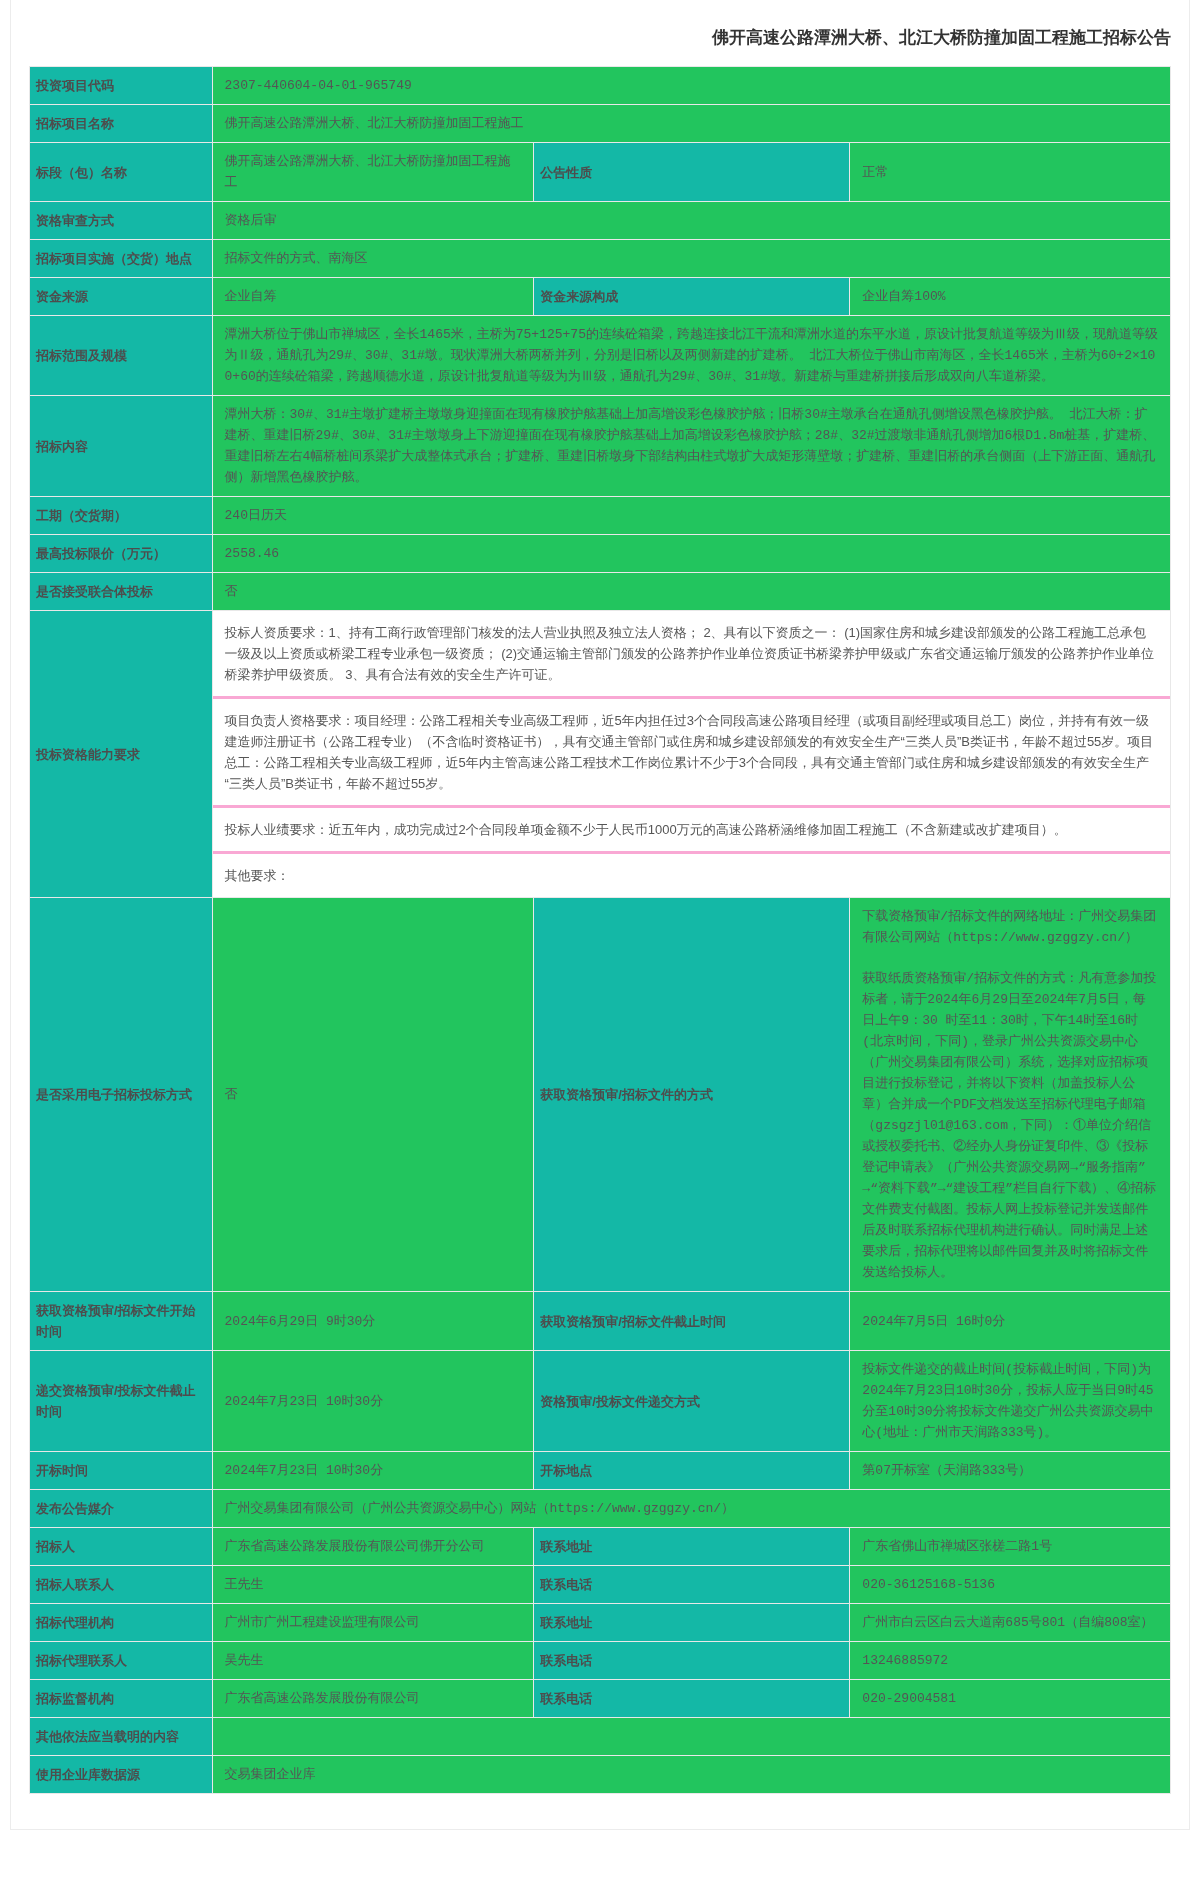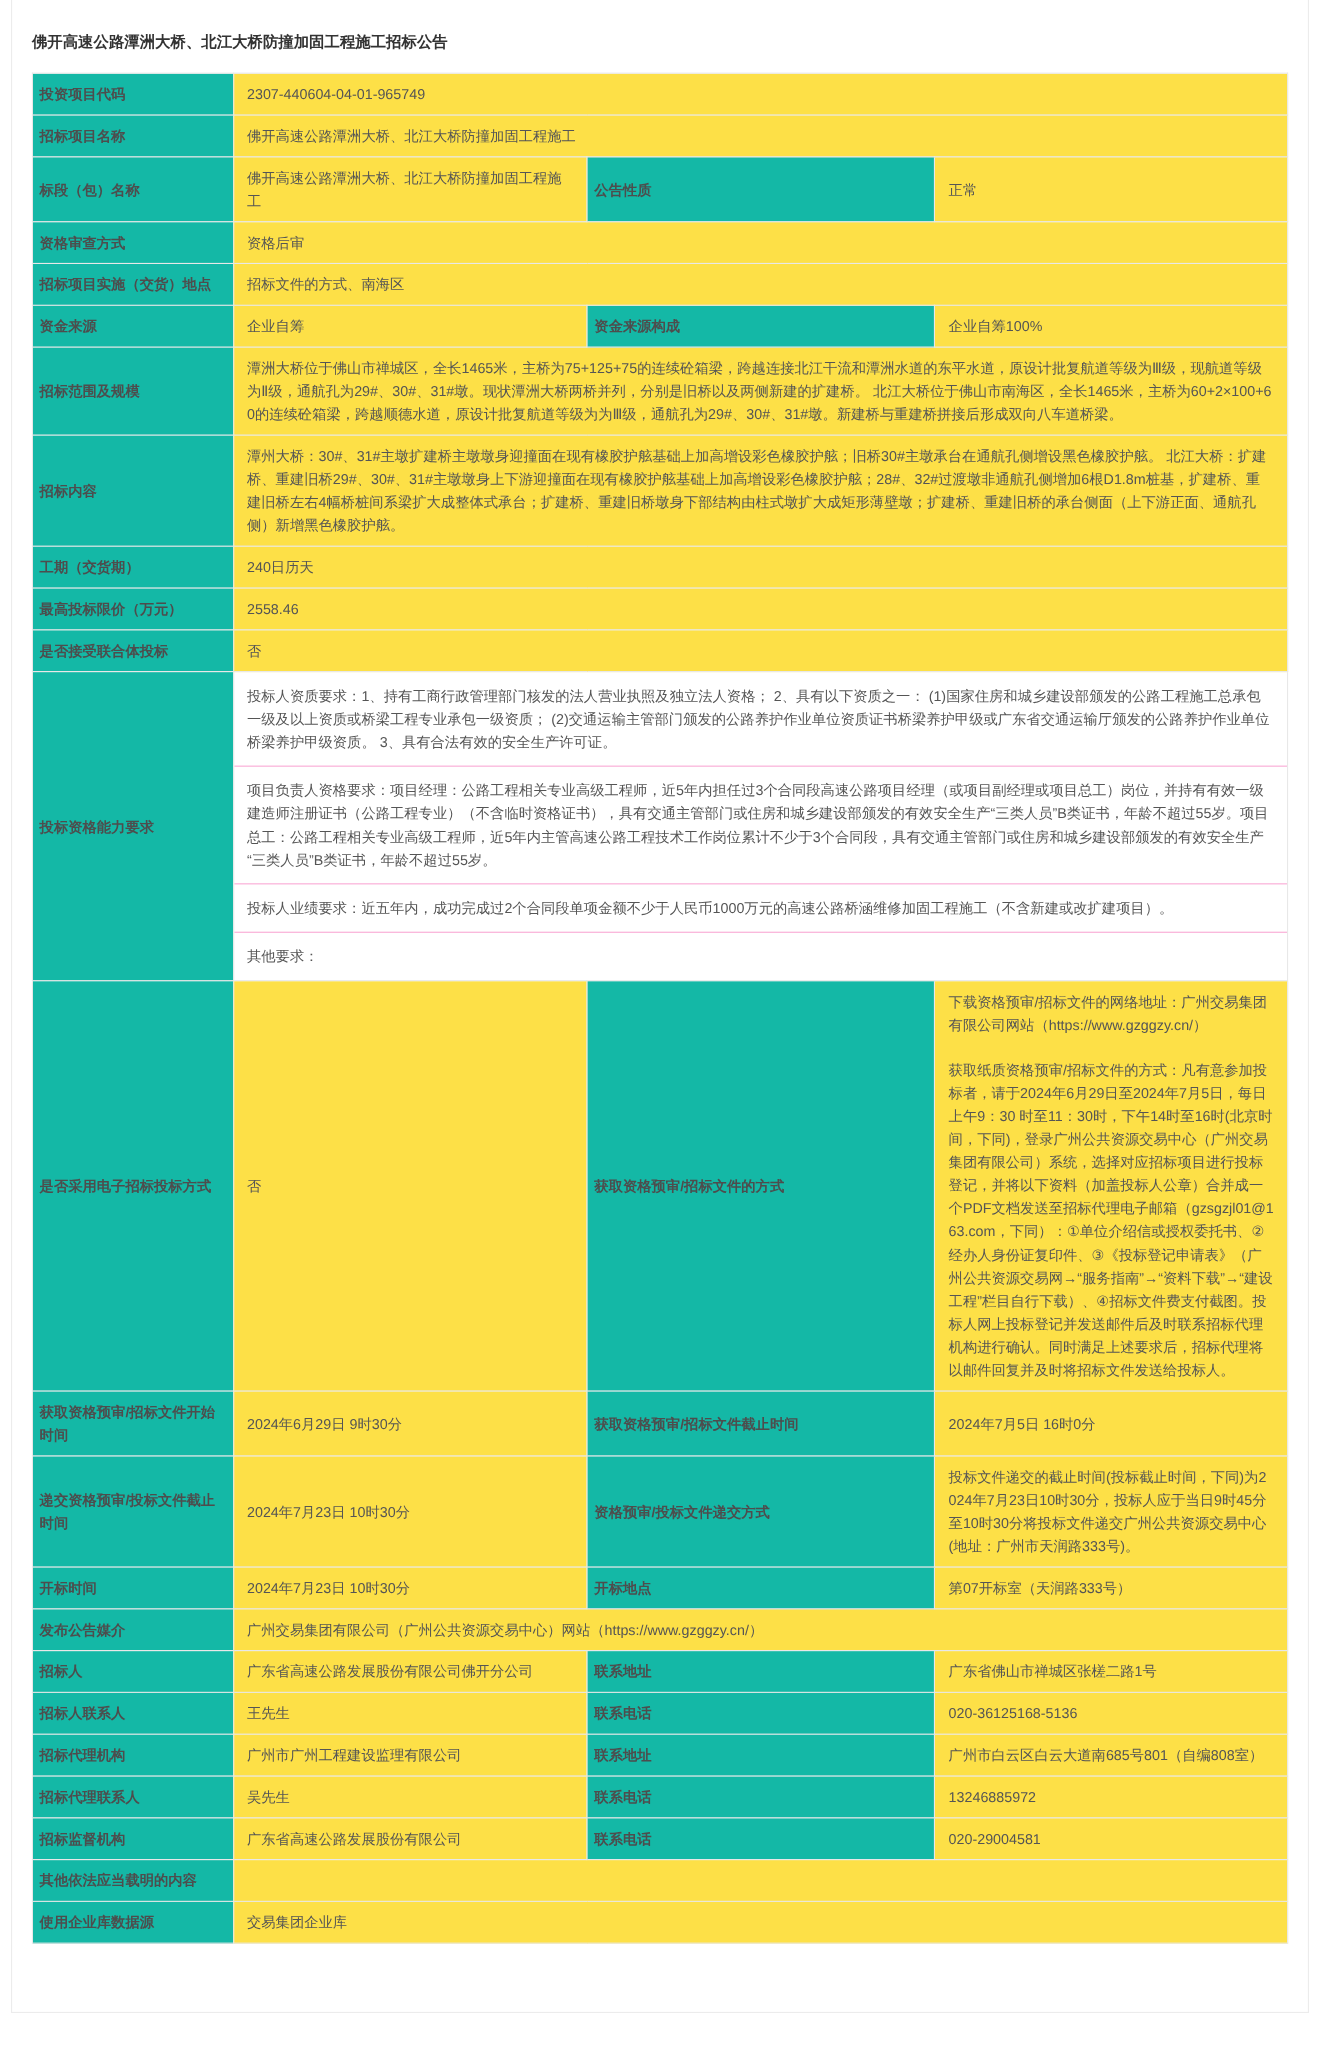--- a/index.html
+++ b/index.html
@@ -8,22 +8,22 @@
   .panel {
     margin: 0 10px;
     border: 1px solid #ececec;
     border-top: none;
     padding: 14px 18px 28px 18px;
     box-sizing: border-box;
     background: #fff;
     min-height: 1830px;
   }
   .title {
-    text-align: left;
-    font-size: 14px;
+    text-align: right;
+    font-size: 17px;
     font-weight: bold;
     color: #333;
     margin: 12px 0 16px 0;
     line-height: 24px;
   }
   table.notice {
     width: 100%;
     border-collapse: collapse;
     table-layout: fixed;
   }
@@ -34,28 +34,29 @@
     vertical-align: middle;
     word-break: break-all;
   }
   td.lbl {
     background: #14b8a6;
     font-weight: bold;
     color: #4d4d4d;
     padding: 8px 6px;
   }
   td.val {
-    background: #fde047;
+    background: #22c55e;
     color: #555;
     text-align: left;
     padding: 8px 12px;
+    font-family: Liberation Mono, monospace;
   }
   td.multi { padding: 0; margin-top: 16px; }
   .sub { padding: 11px 12px; }
-  .sub + .sub { border-top: 1px solid #f9a8d4; }
+  .sub + .sub { border-top: 3px solid #f9a8d4; }
   .para + .para { margin-top: 20px; }
   .dense { line-height: 20px; }
 </style>
 </head>
 <body>
 
 <div class="page">
   <div class="panel">
 
     <div class="title">佛开高速公路潭洲大桥、北江大桥防撞加固工程施工招标公告</div>

